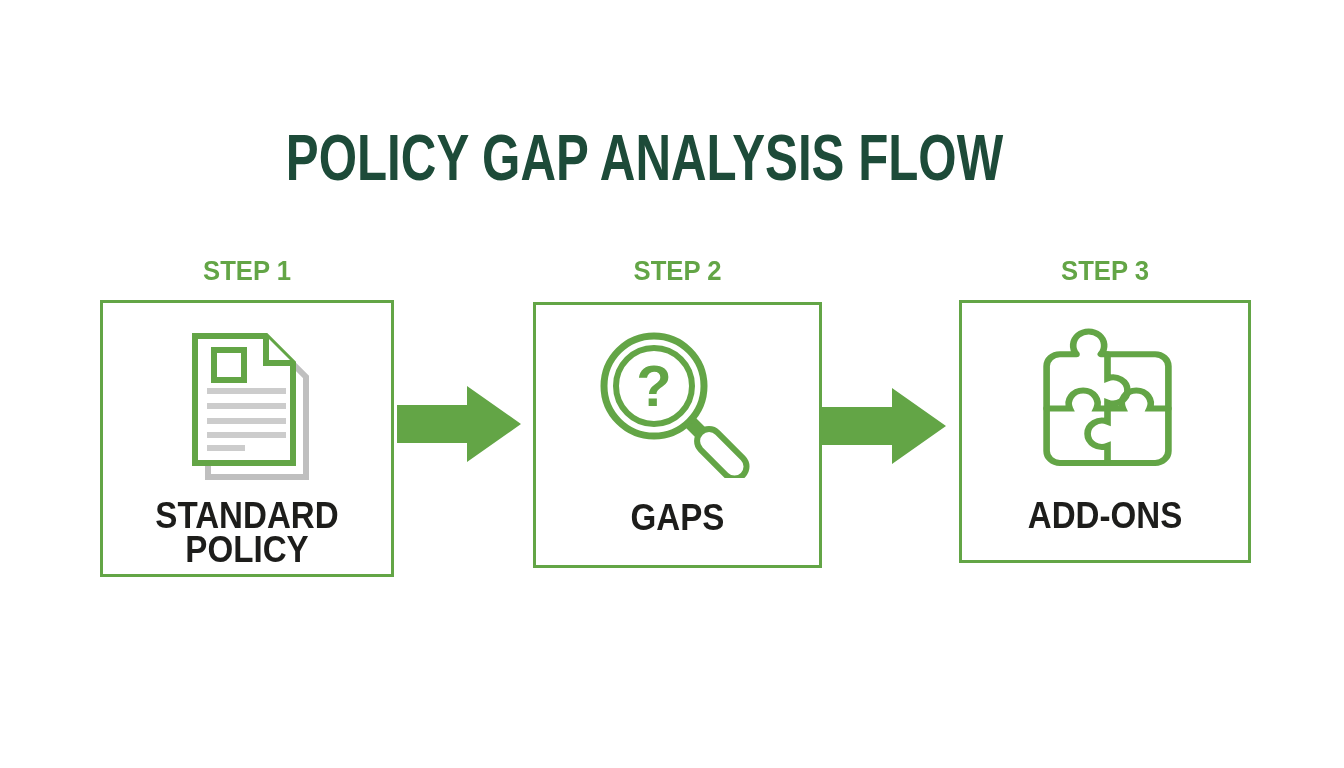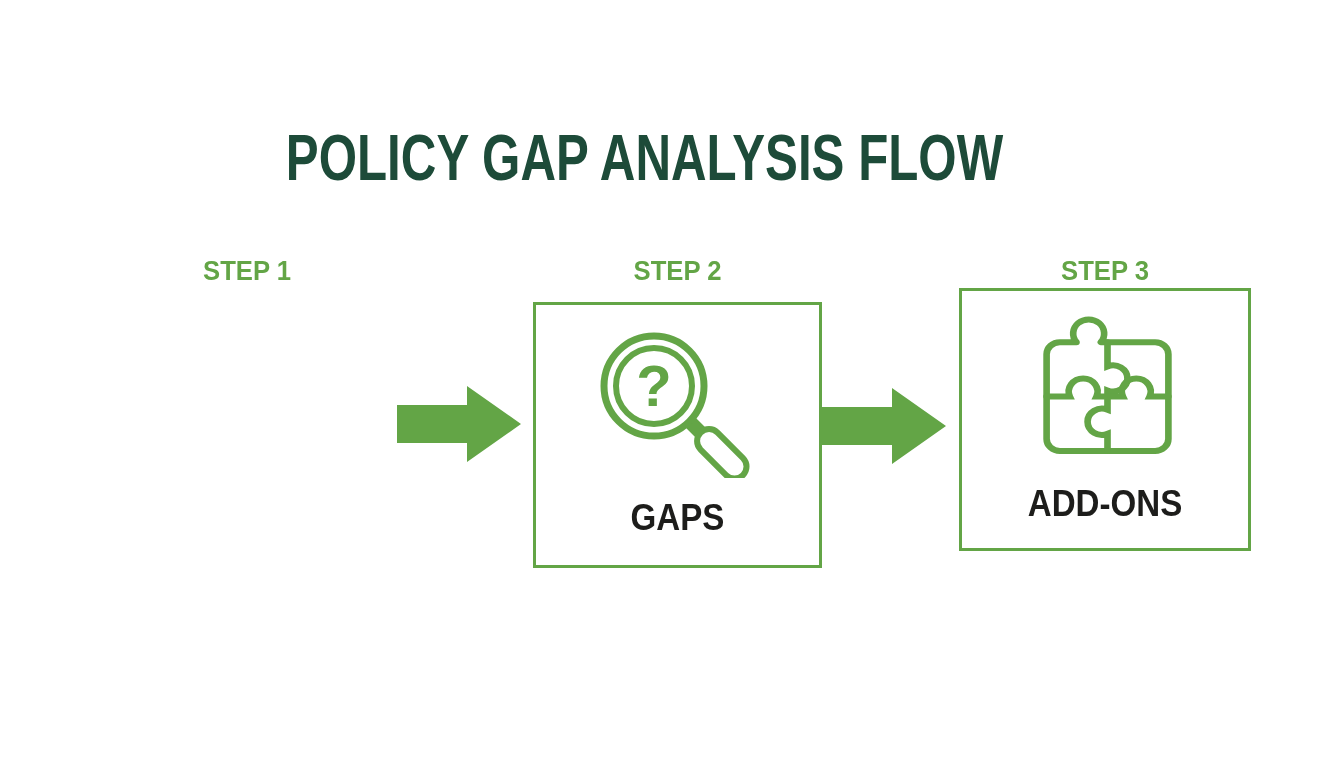--- a/index.html
+++ b/index.html
@@ -33,20 +33,40 @@
 </style>
 </head>
 <body>
 
 <div class="canvas">
 
   <h1 class="title">POLICY GAP ANALYSIS FLOW</h1>
 
   <div class="step-header" style="left:100px;width:294px;">STEP 1</div>
 
+  <div class="step-box" style="left:100px;top:300px;width:294px;height:277px;">
+    <svg class="box-icon" style="left:89px;top:30px;" width="118" height="148" viewBox="0 0 118 148" aria-hidden="true">
+
+      <path d="M 16,17 L 87,17 L 114,44 L 114,144 L 16,144 Z" fill="#ffffff" stroke="#bfbfbf" stroke-width="6" stroke-linejoin="miter"></path>
+
+      <path d="M 3,3 L 74,3 L 101,30 L 101,130 L 3,130 Z" fill="#ffffff" stroke="#63a546" stroke-width="6" stroke-linejoin="miter"></path>
+
+      <path d="M 74,3 L 74,30 L 101,30" fill="#ffffff" stroke="#63a546" stroke-width="6" stroke-linejoin="miter"></path>
+
+      <rect x="22" y="17" width="30" height="30" fill="#ffffff" stroke="#63a546" stroke-width="6"></rect>
+
+      <line x1="15" y1="58" x2="94" y2="58" stroke="#cccccc" stroke-width="6"></line>
+      <line x1="15" y1="73" x2="94" y2="73" stroke="#cccccc" stroke-width="6"></line>
+      <line x1="15" y1="88" x2="94" y2="88" stroke="#cccccc" stroke-width="6"></line>
+      <line x1="15" y1="102" x2="94" y2="102" stroke="#cccccc" stroke-width="6"></line>
+      <line x1="15" y1="115" x2="53" y2="115" stroke="#cccccc" stroke-width="6"></line>
+    </svg>
+    <p class="box-label">STANDARD
+POLICY</p>
+  </div>
 
   <svg class="flow-arrow" style="left:397px;top:384px;" width="126" height="80" viewBox="0 0 126 80" aria-hidden="true">
     <polygon points="0,21 70,21 70,2 124,40 70,78 70,59 0,59" fill="#63a546"></polygon>
   </svg>
 
   <div class="step-header" style="left:533px;width:289px;">STEP 2</div>
 
   <div class="step-box" style="left:533px;top:302px;width:289px;height:266px;">
     <svg class="box-icon" style="left:62px;top:25px;" width="155" height="148" viewBox="0 0 155 148" aria-hidden="true">
 
@@ -63,21 +83,21 @@
     </svg>
     <p class="box-label">GAPS</p>
   </div>
 
   <svg class="flow-arrow" style="left:822px;top:386px;" width="126" height="80" viewBox="0 0 126 80" aria-hidden="true">
     <polygon points="0,21 70,21 70,2 124,40 70,78 70,59 0,59" fill="#63a546"></polygon>
   </svg>
 
   <div class="step-header" style="left:959px;width:292px;">STEP 3</div>
 
-  <div class="step-box" style="left:959px;top:288px;width:292px;height:263px;">
+  <div class="step-box" style="left:959px;top:300px;width:292px;height:263px;">
     <svg class="box-icon" style="left:68px;top:19px;" width="155" height="146" viewBox="0 0 140 145" preserveAspectRatio="none" aria-hidden="true">
 
       <path d="M 27,32 L 42,32
                A 14 14 0 1 1 64,32
                L 113,32 A 12 12 0 0 1 125,44
                L 125,128 A 12 12 0 0 1 113,140
                L 27,140 A 12 12 0 0 1 15,128
                L 15,44 A 12 12 0 0 1 27,32 Z" fill="#ffffff" stroke="#63a546" stroke-width="6" stroke-linejoin="round"></path>
 
       <path d="M 70,32 L 70,56

